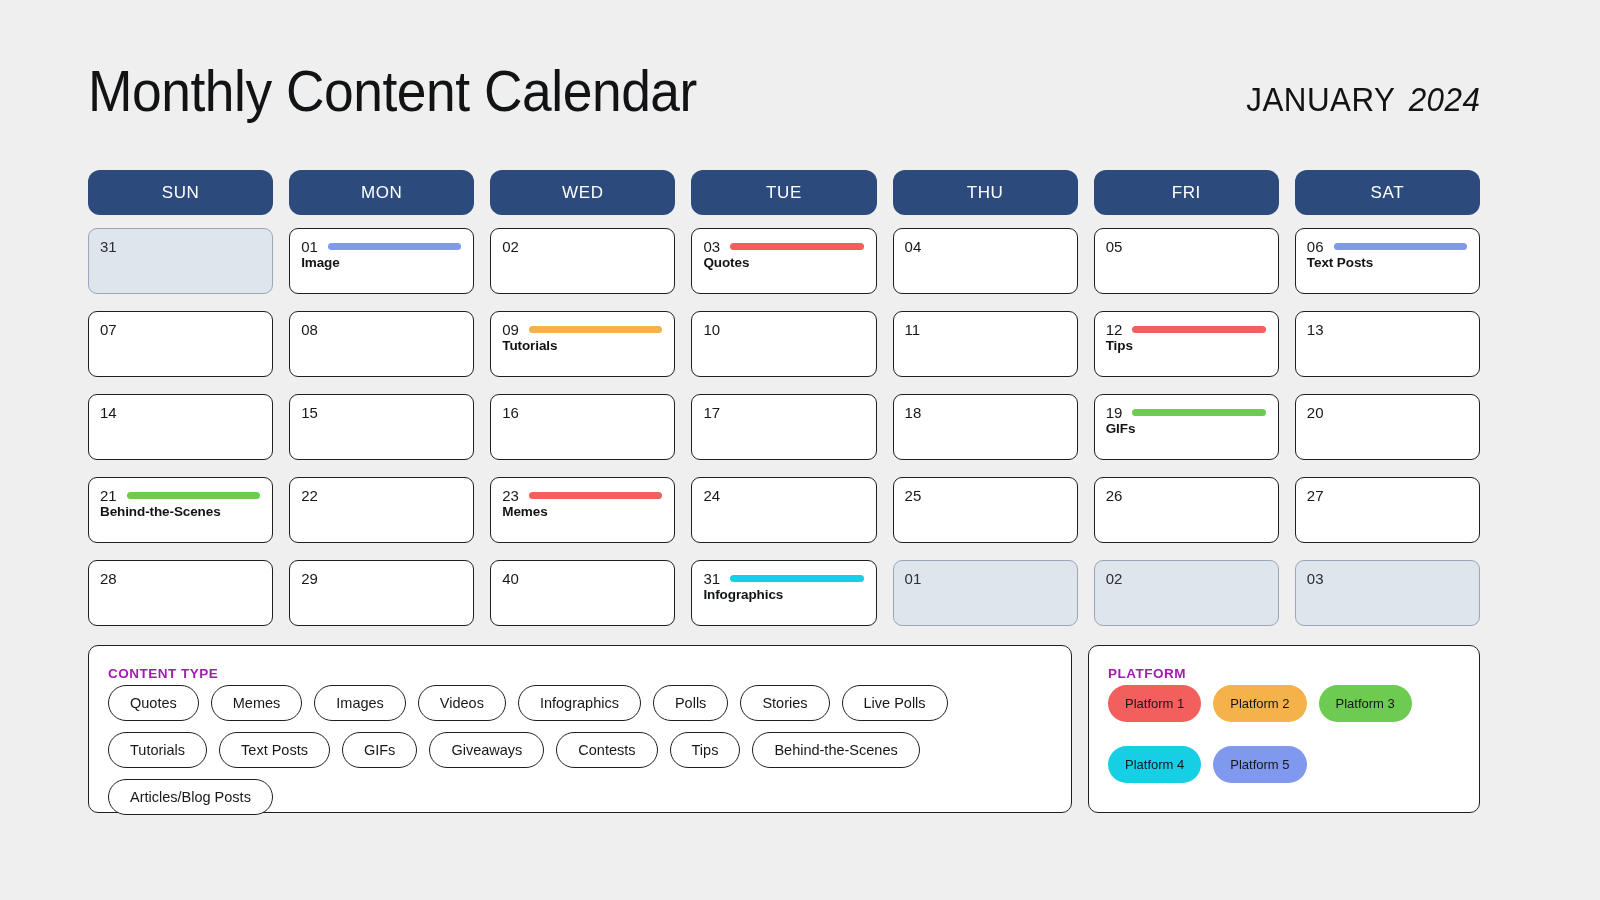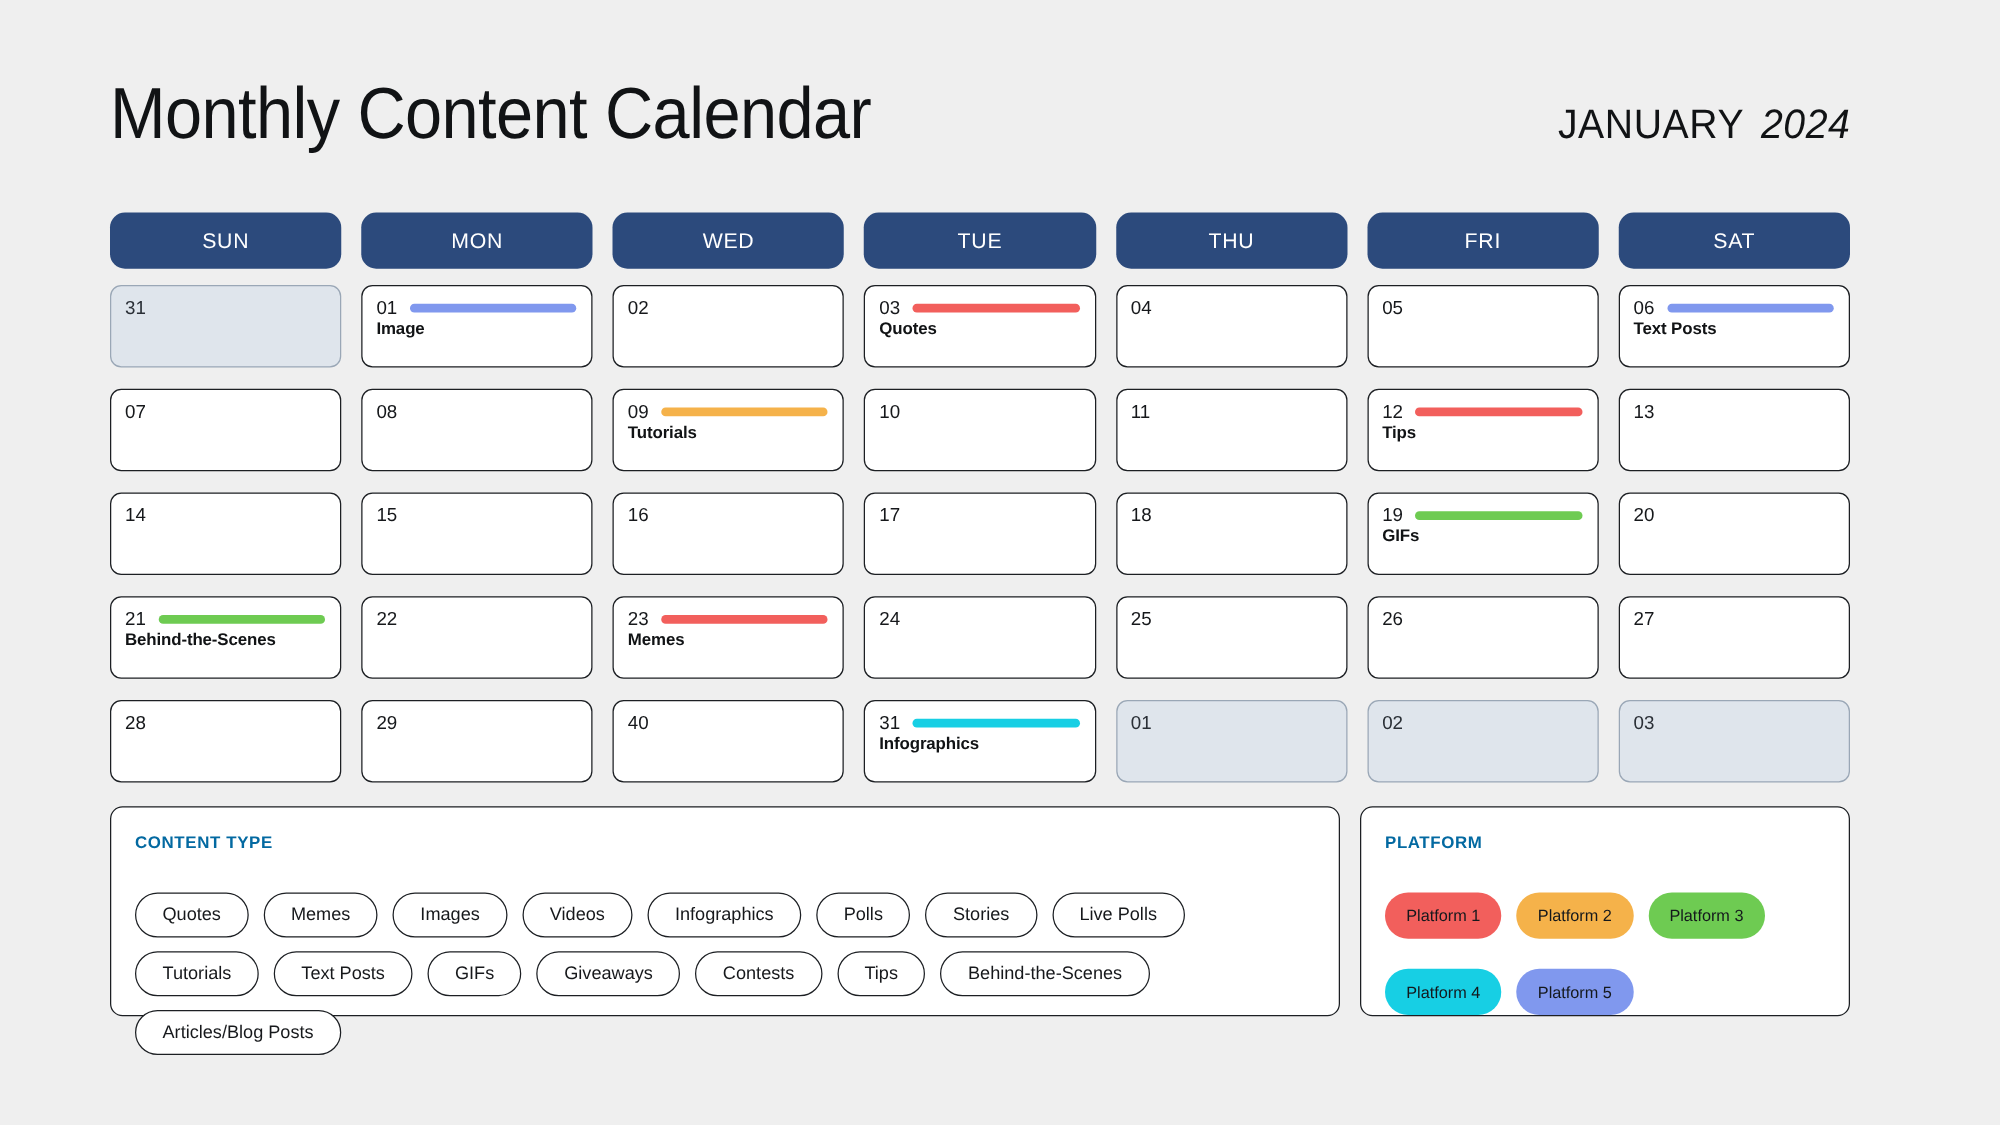--- a/index.html
+++ b/index.html
@@ -152,22 +152,22 @@
     border: 1.3px solid #1c1f23;
     border-radius: 10px;
     padding: 20px 19px 0 19px;
   }
   .panel-content { flex: 0 0 984px; }
   .panel-platform { flex: 1 1 auto; }
   .panel-title {
     font-size: 13.5px;
     font-weight: 700;
     letter-spacing: 0.5px;
-    color: #0369a1;
-    margin-bottom: 33px;
+    color: #a21caf;
+    margin-bottom: 4px;
   }
   .chips {
     display: flex;
     flex-wrap: wrap;
     gap: 11px 12px;
   }
   .chip {
     height: 36px;
     padding: 0 21px;
     border: 1.3px solid #1c1f23;

